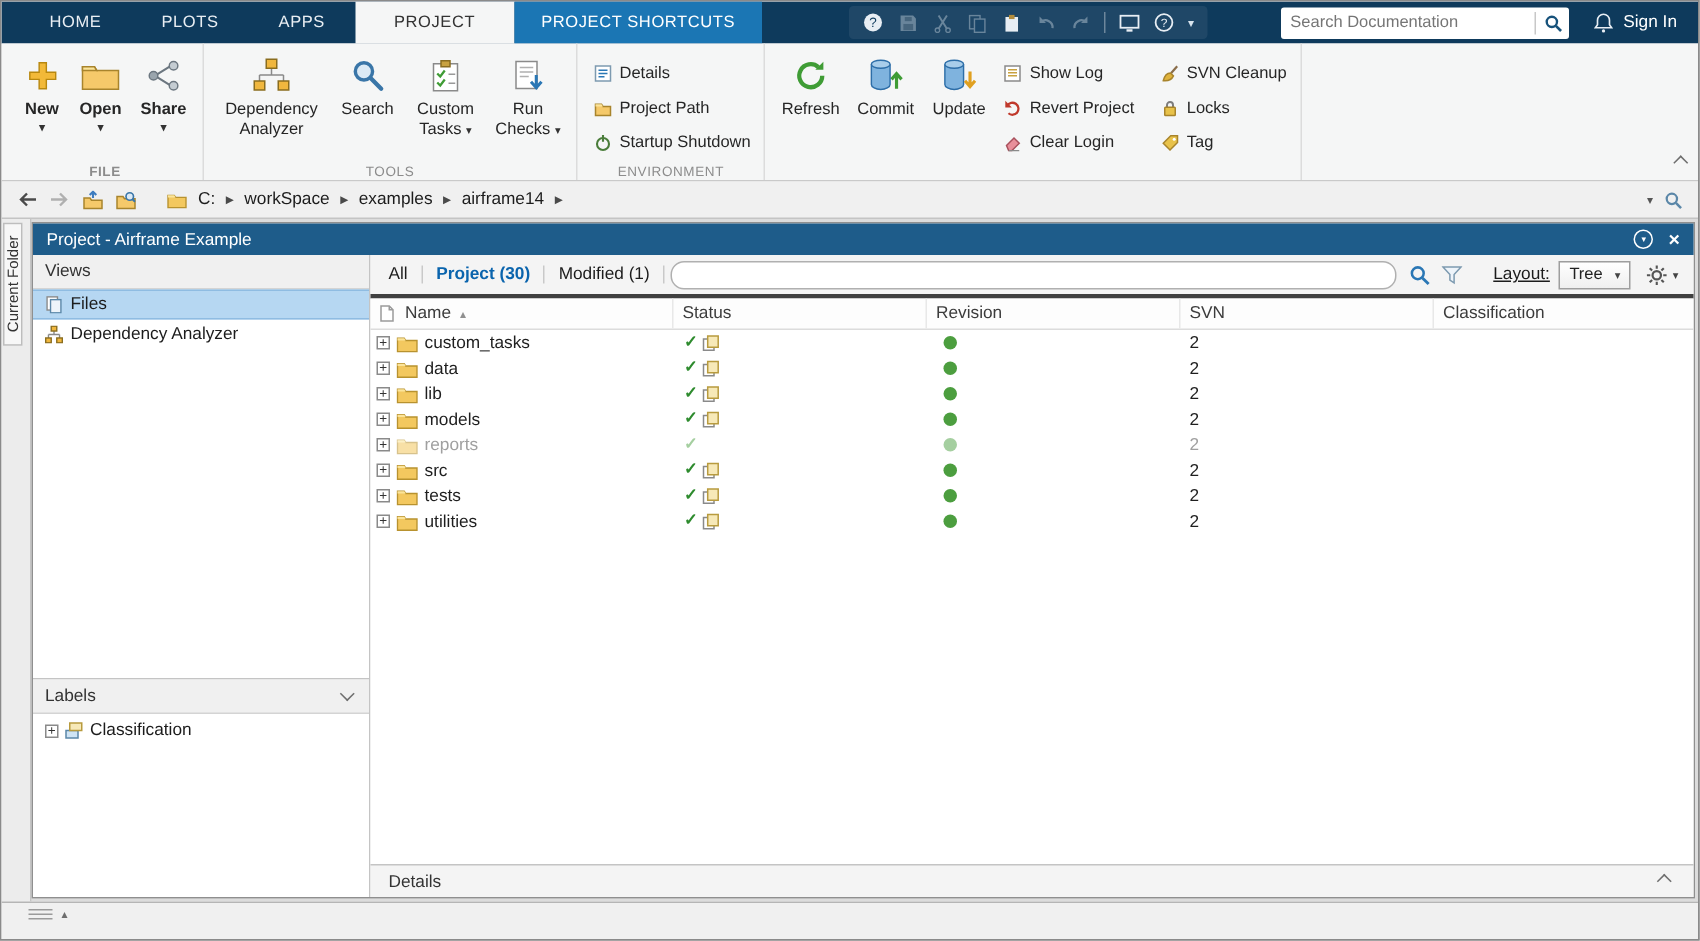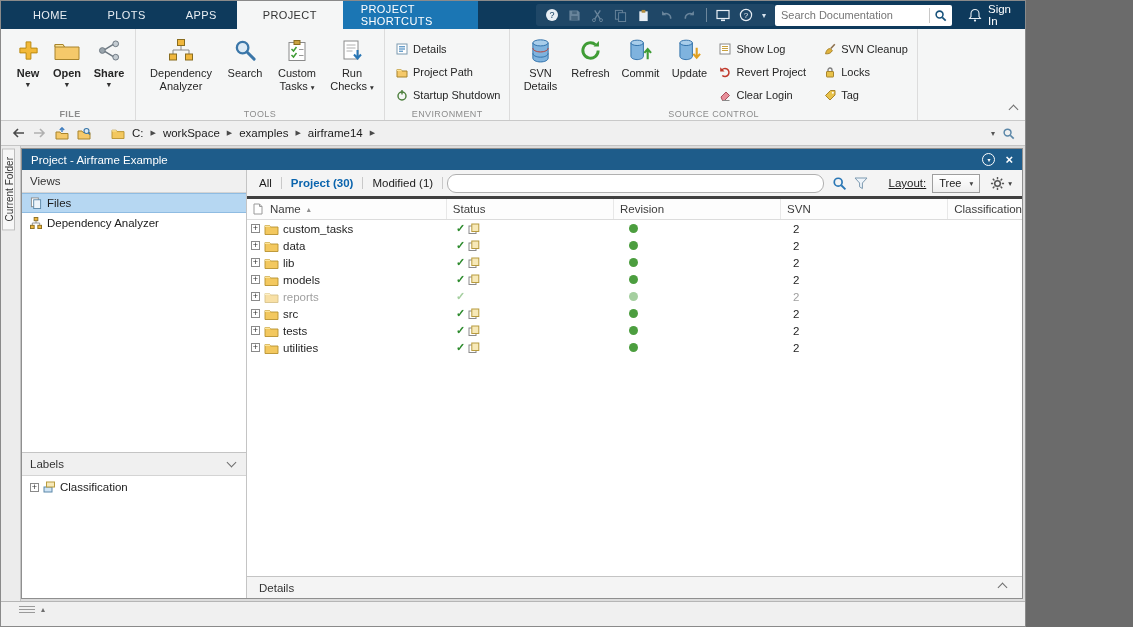--- a/index.html
+++ b/index.html
@@ -1,16 +1,16 @@
 <!DOCTYPE html>
 <html><head>
 <meta charset="utf-8">
 <style>
   html,body{margin:0;padding:0;background:#6b6b6b;}
-  .app{position:relative;width:1026px;height:627px;background:#fff;overflow:hidden;
+  .app{position:relative;width:1133px;height:627px;background:#fff;overflow:hidden;
        font-family:"Liberation Sans",sans-serif;font-size:11.5px;color:#222;
        border:1px solid #8a8a8a;box-sizing:border-box;}
   
   .tabbar{position:absolute;top:0;left:0;right:0;height:28px;background:#0e3a5c;
           display:flex;align-items:stretch;}
   .tab{display:flex;align-items:center;padding:0 20px;color:#e9eef3;font-size:11px;
        letter-spacing:.4px;cursor:default;}
   .tab.first{margin-left:12px;}
   .tab.active{background:#f5f6f6;color:#333;padding:0 26px;}
   .tab.shortcuts{background:#1b76b4;color:#fff;padding:0 18px;}
@@ -349,31 +349,20 @@
           </span>
           <span>Startup Shutdown</span>
         </div>
       </div>
       <span class="rsec-label">ENVIRONMENT</span>
     </div>
 
     <div class="rsec">
       <div class="rbtn w48">
         <span class="ric">
-          <svg width="21" height="25" viewBox="0 0 22 26">
-              <path d="M3 5 v16 c0 2.2 3.6 4 8 4 s8-1.8 8-4 V5" fill="#7fb3de" stroke="#2d6ea8"></path>
-              <ellipse cx="11" cy="5" rx="8" ry="3.2" fill="#a8cdea" stroke="#2d6ea8"></ellipse>
-              <path d="M3 10.5 c0 2.2 3.6 4 8 4 s8-1.8 8-4" fill="none" stroke="#c0392b"></path>
-              <path d="M3 16 c0 2.2 3.6 4 8 4 s8-1.8 8-4" fill="none" stroke="#2d6ea8"></path>
-            </svg>
-        </span>
-        <span class="rlbl">SVN Details</span>
-      </div>
-      <div class="rbtn w48">
-        <span class="ric">
           <svg width="23" height="23" viewBox="0 0 24 24">
               <path d="M20 12 a8 8 0 1 1 -2.7-6" fill="none" stroke="#3f9c35" stroke-width="3"></path>
               <path d="M20.8 2.2 v5.6 h-5.6z" fill="#3f9c35"></path>
             </svg>
         </span>
         <span class="rlbl">Refresh</span>
       </div>
       <div class="rbtn w48">
         <span class="ric">
           <svg width="23" height="25" viewBox="0 0 24 26">
@@ -445,21 +434,20 @@
         <div class="rsmall">
           <span>
             <svg width="12" height="12" viewBox="0 0 12 12">
                 <path d="M1.5 6.5 L6.5 1.5 H11 V6 L6 11z" fill="#e8c24a" stroke="#a8842c"></path>
                 <circle cx="8.8" cy="3.8" r="1" fill="#fff"></circle>
               </svg>
           </span>
           <span>Tag</span>
         </div>
       </div>
-      <span class="rsec-label">SOURCE CONTROL</span>
     </div>
 
     <span class="ribbon-collapse"><span class="chev up"></span></span>
   </div>
 
   <div class="addressbar">
     <span class="navic">
       <svg width="14" height="12" viewBox="0 0 14 12">
           <path d="M13 6 H3 M7 2 L3 6 L7 10" fill="none" stroke="#4a4a4a" stroke-width="1.6"></path>
         </svg>

